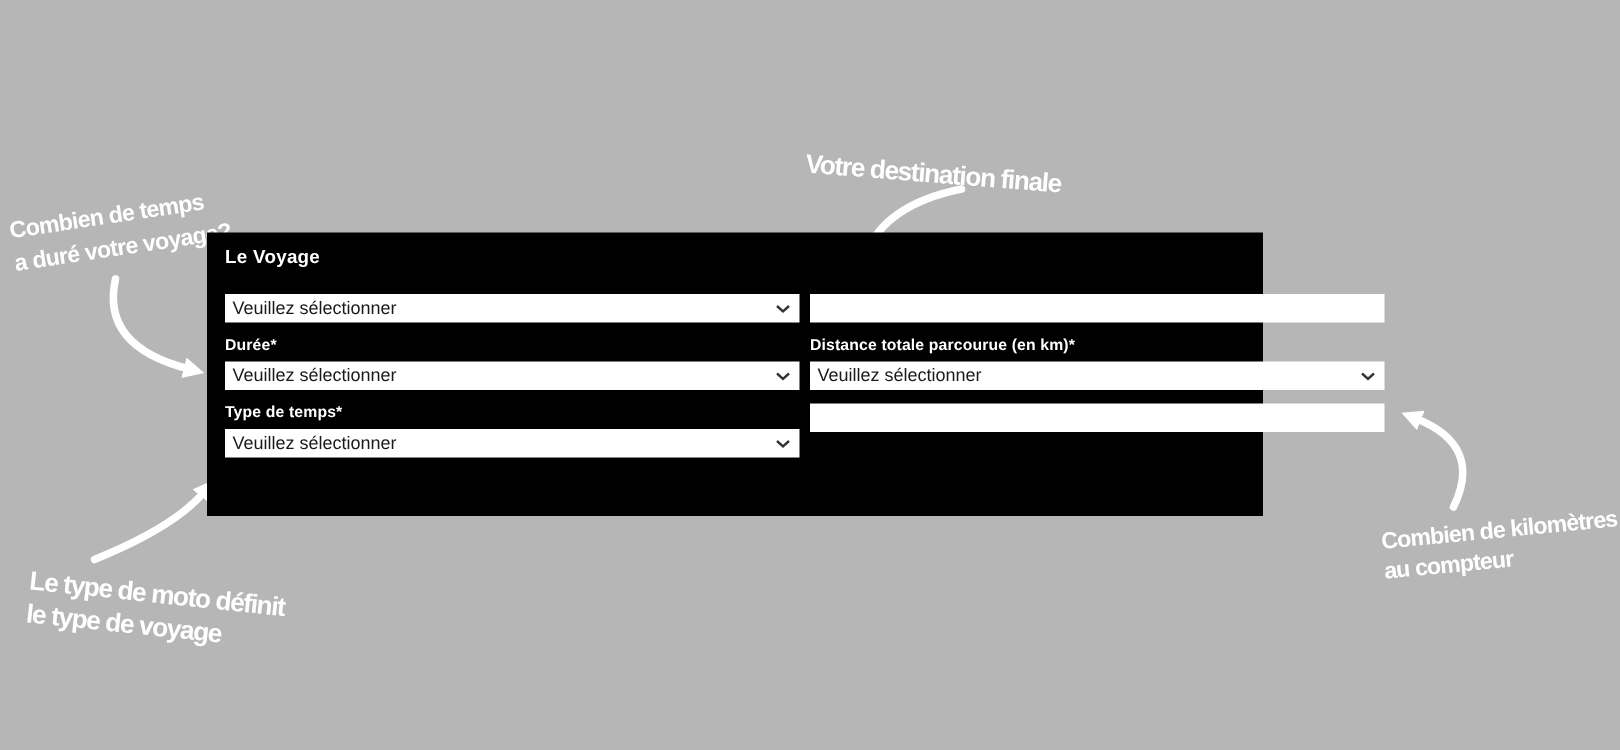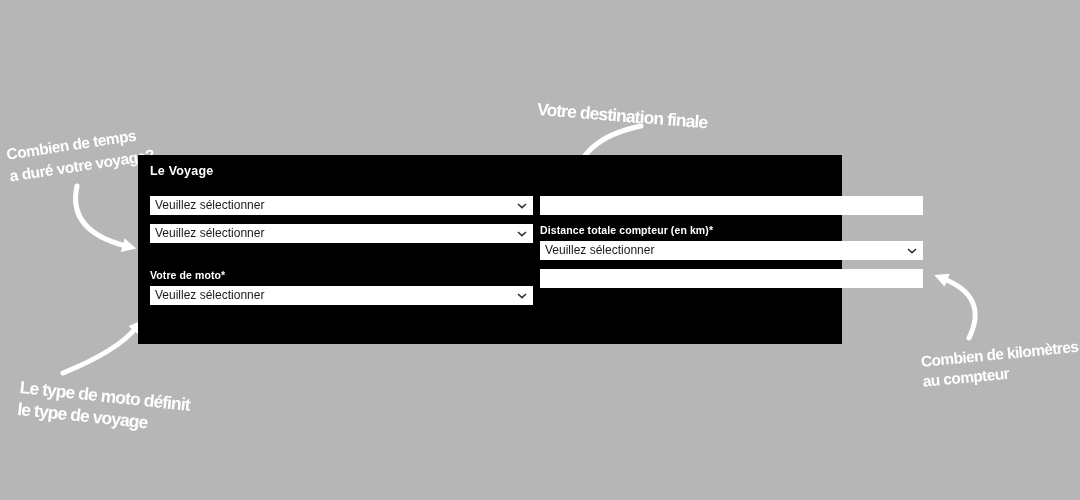--- a/index.html
+++ b/index.html
@@ -88,44 +88,45 @@
               </svg>
           </span>
         </div>
       </div>
 
       <div class="cell">
         <input class="tinput" type="text" value="" style="">
       </div>
 
       <div class="cell">
+        <label class="flabel">Durée*</label>
         <div class="select">
           <span class="sval">Veuillez sélectionner</span>
           <span class="chev">
             <svg width="10" height="6" viewBox="0 0 10 6">
                 <polyline points="1,1 5,4.6 9,1" fill="none" stroke="#333333" stroke-width="1.6"></polyline>
               </svg>
           </span>
         </div>
       </div>
 
       <div class="cell">
-        <label class="flabel">Distance totale compteur (en km)*</label>
+        <label class="flabel">Distance totale parcourue (en km)*</label>
         <div class="select">
           <span class="sval">Veuillez sélectionner</span>
           <span class="chev">
             <svg width="10" height="6" viewBox="0 0 10 6">
                 <polyline points="1,1 5,4.6 9,1" fill="none" stroke="#333333" stroke-width="1.6"></polyline>
               </svg>
           </span>
         </div>
       </div>
 
       <div class="cell">
-        <label class="flabel">Votre de moto*</label>
+        <label class="flabel">Type de temps*</label>
         <div class="select">
           <span class="sval">Veuillez sélectionner</span>
           <span class="chev">
             <svg width="10" height="6" viewBox="0 0 10 6">
                 <polyline points="1,1 5,4.6 9,1" fill="none" stroke="#333333" stroke-width="1.6"></polyline>
               </svg>
           </span>
         </div>
       </div>
 

